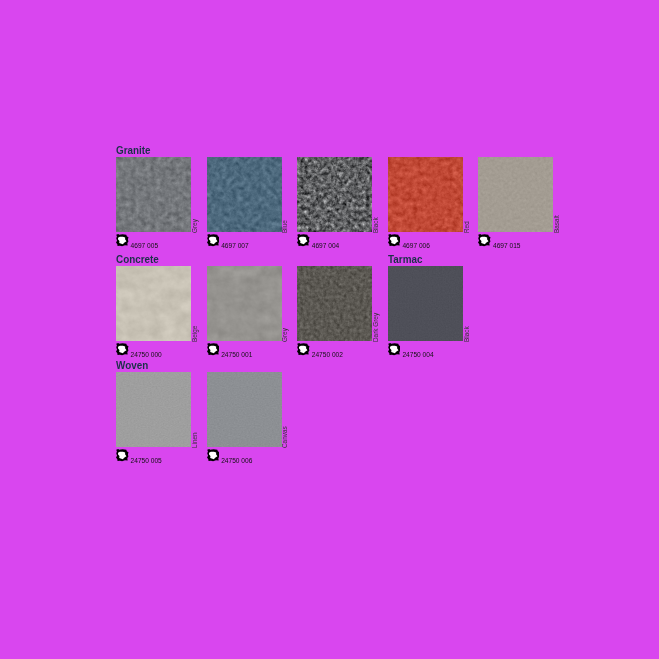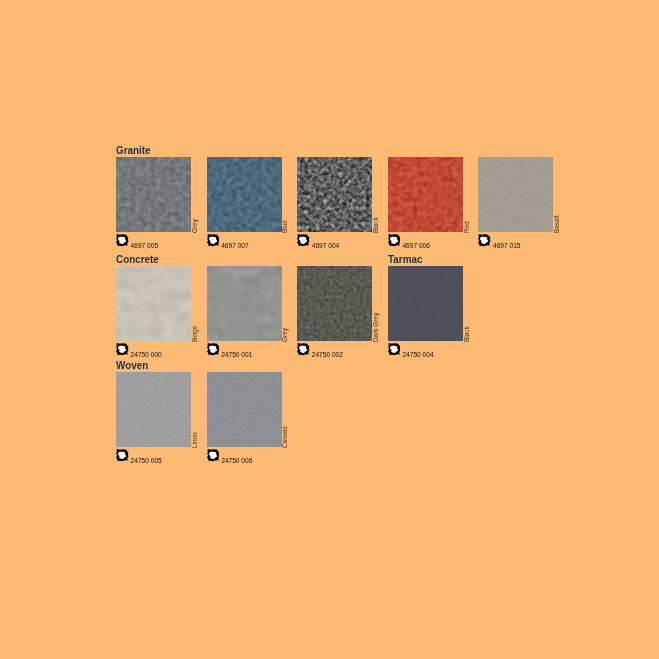--- a/index.html
+++ b/index.html
@@ -10,21 +10,21 @@
     width: 659px;
     height: 659px;
     background: #ffffff;
     font-family: "Liberation Sans", sans-serif;
   }
   #page {
     position: relative;
     width: 659px;
     height: 659px;
     overflow: hidden;
-    background: #fdba74;
+    background: #d946ef;
   }
 
   
   .group { position: absolute; }
 
   .group-title {
     position: absolute;
     left: 0;
     top: -12px;
     font-family: "Liberation Sans", sans-serif;

